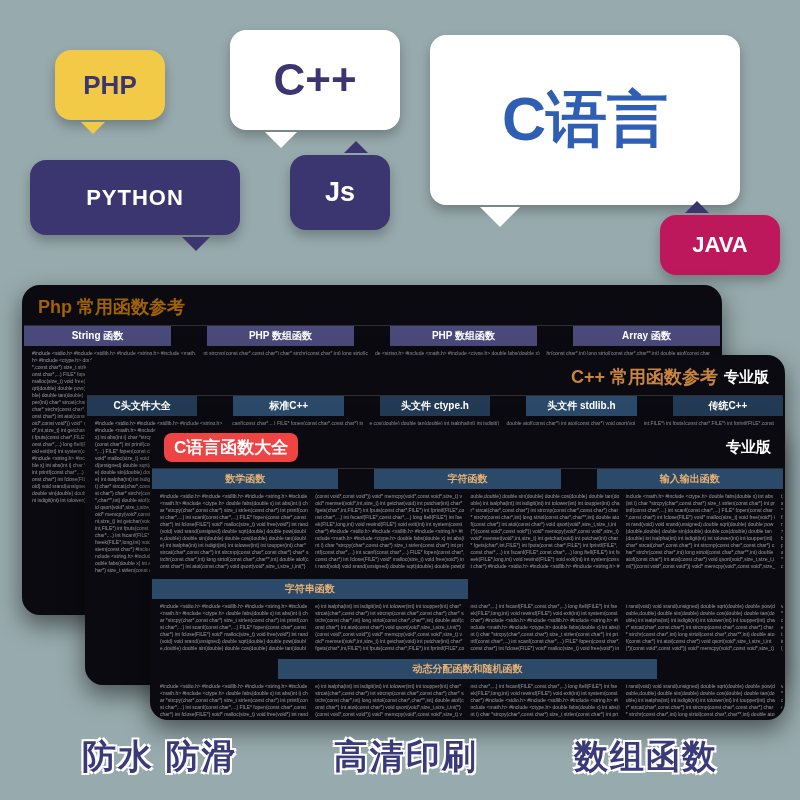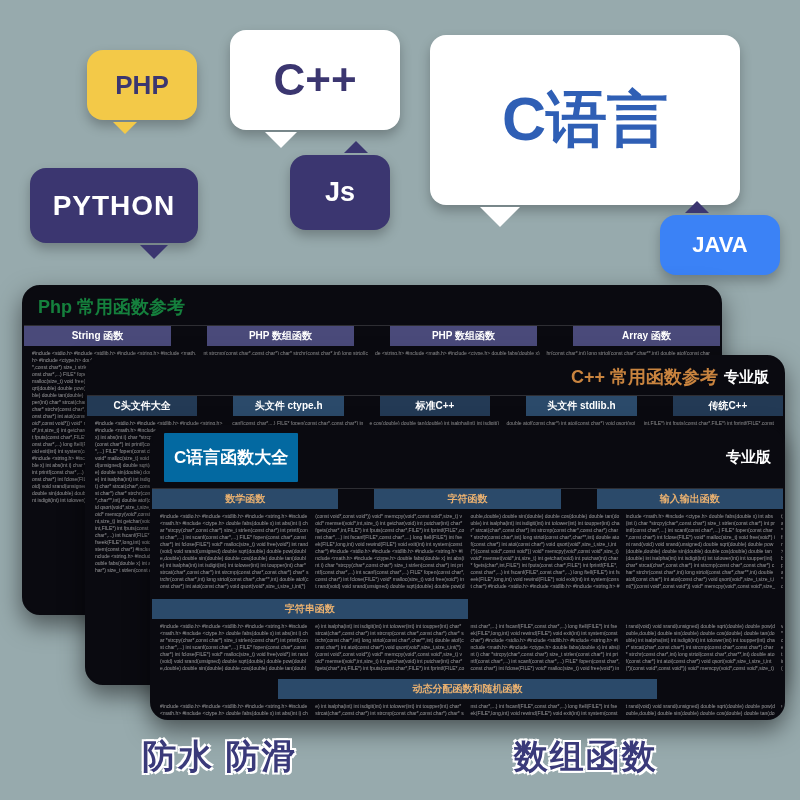--- a/index.html
+++ b/index.html
@@ -14,31 +14,31 @@
 .bubble {
   position: absolute;
   border-radius: 16px;
   display: flex; align-items: center; justify-content: center;
   font-weight: bold;
   box-shadow: 0 6px 12px rgba(0,0,0,.25);
 }
 .bubble::after {
   content: ""; position: absolute; width: 0; height: 0;
 }
-.b-php { left: 55px; top: 50px; width: 110px; height: 70px; background: #f3c948; color: #3b3670; font-size: 26px; margin-left: 32px; }
+.b-php { left: 55px; top: 50px; width: 110px; height: 70px; background: #f3c948; color: #3b3670; font-size: 26px; }
 .b-php::after { bottom: -14px; left: 26px; border: 12px solid transparent; border-top-color: #f3c948; border-bottom: 0; }
-.b-python { left: 30px; top: 168px; width: 168px; height: 75px; background: #3b3670; color: #fff; font-size: 28px; letter-spacing: 1px; }
+.b-python { left: 30px; top: 160px; width: 210px; height: 75px; background: #3b3670; color: #fff; font-size: 22px; letter-spacing: 1px; }
 .b-python::after { bottom: -16px; right: 30px; border: 14px solid transparent; border-top-color: #3b3670; border-bottom: 0; }
 .b-cpp { left: 230px; top: 30px; width: 170px; height: 100px; background: #fff; color: #3b3670; font-size: 44px; }
 .b-cpp::after { bottom: -18px; left: 35px; border: 16px solid transparent; border-top-color: #fff; border-bottom: 0; }
 .b-js { left: 290px; top: 155px; width: 100px; height: 75px; background: #3b3670; color: #fff; font-size: 27px; }
 .b-js::after { top: -14px; right: 22px; border: 12px solid transparent; border-bottom-color: #3b3670; border-top: 0; }
 .b-clang { left: 430px; top: 35px; width: 310px; height: 170px; background: #fff; color: #2f5fb5; font-size: 61px; font-weight: 700; }
 .b-clang::after { bottom: -22px; left: 50px; border: 20px solid transparent; border-top-color: #fff; border-bottom: 0; }
-.b-java { left: 660px; top: 215px; width: 120px; height: 60px; background: #3b82f6; color: #fff; font-size: 22px; }
+.b-java { left: 660px; top: 215px; width: 120px; height: 60px; background: #be185d; color: #fff; font-size: 22px; }
 .b-java::after { top: -14px; left: 25px; border: 12px solid transparent; border-bottom-color: #3b3670; border-top: 0; }
 
 
 .pad {
   position: absolute;
   background: #0a0a10;
   border-radius: 18px;
   box-shadow: 0 10px 24px rgba(0,0,0,.5);
   color: #ccc;
   overflow: hidden;
@@ -47,24 +47,24 @@
 .pad-php { left: 22px; top: 285px; width: 700px; height: 330px; }
 .pad-cpp { left: 85px; top: 355px; width: 700px; height: 330px; }
 .pad-c   { left: 150px; top: 425px; width: 635px; height: 295px; }
 
 .pad-title {
   padding: 8px 14px 6px 14px;
   font-weight: bold;
   display: flex; align-items: center; gap: 6px;
   border-bottom: 1px solid rgba(255,255,255,.15);
 }
-.pad-php .pad-title { color: #15803d; font-size: 18px; }
+.pad-php .pad-title { color: #a16207; font-size: 18px; }
 .pad-cpp .pad-title { color: #c9843f; font-size: 18px; justify-content: flex-end; }
 .pad-c   .pad-title { color: #fff; font-size: 17px; justify-content: space-between; padding: 6px 12px; }
-.pad-c .title-chip { background: #0369a1; padding: 13px 10px; border-radius: 1px; }
+.pad-c .title-chip { background: #ef4444; padding: 3px 10px; border-radius: 8px; }
 .badge { color: #fff; font-size: 15px; }
 
 .colband {
   display: flex; width: 100%; gap: 36px;
 }
 .colband > div {
   flex: 1; text-align: center; font-size: 10px; font-weight: bold;
   padding: 3px 0; color: #fff;
 }
 .band-php > div { background: #4a4a7a; }
@@ -131,22 +131,22 @@
   <div class="microtext" id="fill-php">#include &lt;stdio.h&gt; #include &lt;stdlib.h&gt; #include &lt;string.h&gt; #include &lt;math.h&gt; #include &lt;ctype.h&gt; double fabs(double x) int abs(int i) char *strcpy(char*,const char*) size_t strlen(const char*) int printf(const char*,...) int scanf(const char*,...) FILE* fopen(const char*,const char*) int fclose(FILE*) void* malloc(size_t) void free(void*) int rand(void) void srand(unsigned) double sqrt(double) double pow(double,double) double sin(double) double cos(double) double tan(double) int isalpha(int) int isdigit(int) int tolower(int) int toupper(int) char* strcat(char*,const char*) int strcmp(const char*,const char*) char* strchr(const char*,int) long strtol(const char*,char**,int) double atof(const char*) int atoi(const char*) void qsort(void*,size_t,size_t,int(*)(const void*,const void*)) void* memcpy(void*,const void*,size_t) void* memset(void*,int,size_t) int getchar(void) int putchar(int) char* fgets(char*,int,FILE*) int fputs(const char*,FILE*) int fprintf(FILE*,const char*,...) int fscanf(FILE*,const char*,...) long ftell(FILE*) int fseek(FILE*,long,int) void rewind(FILE*) void exit(int) int system(const char*) #include &lt;stdio.h&gt; #include &lt;stdlib.h&gt; #include &lt;string.h&gt; #include &lt;math.h&gt; #include &lt;ctype.h&gt; double fabs(double x) int abs(int i) char *strcpy(char*,const char*) size_t strlen(const char*) int printf(const char*,...) int scanf(const char*,...) FILE* fopen(const char*,const char*) int fclose(FILE*) void* malloc(size_t) void free(void*) int rand(void) void srand(unsigned) double sqrt(double) double pow(double,double) double sin(double) double cos(double) double tan(double) int isalpha(int) int isdigit(int) int tolower(int) int toupper(int) char* strcat(char*,const char*) int strcmp(const char*,const char*) char* strchr(const char*,int) long strtol(const char*,char**,int) double atof(const char*) int atoi(const char*) void qsort(void*,size_t,size_t,int(*)(const void*,const void*)) void* memcpy(void*,const void*,size_t) void* memset(void*,int,size_t) int getchar(void) int putchar(int) char* fgets(char*,int,FILE*) int fputs(const char*,FILE*) int fprintf(FILE*,const char*,...) int fscanf(FILE*,const char*,...) long ftell(FILE*) int fseek(FILE*,long,int) void rewind(FILE*) void exit(int) int system(const char*) #include &lt;stdio.h&gt; #include &lt;stdlib.h&gt; #include &lt;string.h&gt; #include &lt;math.h&gt; #include &lt;ctype.h&gt; double fabs(double x) int abs(int i) char *strcpy(char*,const char*) size_t strlen(const char*) int printf(const char*,...) int scanf(const char*,...) FILE* fopen(const char*,const char*) int fclose(FILE*) void* malloc(size_t) void free(void*) int rand(void) void srand(unsigned) double sqrt(double) double pow(double,double) double sin(double) double cos(double) double tan(double) int isalpha(int) int isdigit(int) int tolower(int) int toupper(int) char* strcat(char*,const char*) int strcmp(const char*,const char*) char* strchr(const char*,int) long strtol(const char*,char**,int) double atof(const char*) int atoi(const char*) void qsort(void*,size_t,size_t,int(*)(const void*,const void*)) void* memcpy(void*,const void*,size_t) void* memset(void*,int,size_t) int getchar(void) int putchar(int) char* fgets(char*,int,FILE*) int fputs(const char*,FILE*) int fprintf(FILE*,const char*,...) int fscanf(FILE*,const char*,...) long ftell(FILE*) int fseek(FILE*,long,int) void rewind(FILE*) void exit(int) int system(const char*) #include &lt;stdio.h&gt; #include &lt;stdlib.h&gt; #include &lt;string.h&gt; #include &lt;math.h&gt; #include &lt;ctype.h&gt; double fabs(double x) int abs(int i) char *strcpy(char*,const char*) size_t strlen(const char*) int printf(const char*,...) int scanf(const char*,...) FILE* fopen(const char*,const char*) int fclose(FILE*) void* malloc(size_t) void free(void*) int rand(void) void srand(unsigned) double sqrt(double) double pow(double,double) double sin(double) double cos(double) double tan(double) int isalpha(int) int isdigit(int) int tolower(int) int toupper(int) char* strcat(char*,const char*) int strcmp(const char*,const char*) char* strchr(const char*,int) long strtol(const char*,char**,int) double atof(const char*) int atoi(const char*) void qsort(void*,size_t,size_t,int(*)(const void*,const void*)) void* memcpy(void*,const void*,size_t) void* memset(void*,int,size_t) int getchar(void) int putchar(int) char* fgets(char*,int,FILE*) int fputs(const char*,FILE*) int fprintf(FILE*,const char*,...) int fscanf(FILE*,const char*,...) long ftell(FILE*) int fseek(FILE*,long,int) void rewind(FILE*) void exit(int) int system(const char*) #include &lt;stdio.h&gt; #include &lt;stdlib.h&gt; #include &lt;string.h&gt; #include &lt;math.h&gt; #include &lt;ctype.h&gt; double fabs(double x) int abs(int i) char *strcpy(char*,const char*) size_t strlen(const char*) int printf(const char*,...) int scanf(const char*,...) FILE* fopen(const char*,const char*) int fclose(FILE*) void* malloc(size_t) void free(void*) int rand(void) void srand(unsigned) double sqrt(double) double pow(double,double) double sin(double) double cos(double) double tan(double) int isalpha(int) int isdigit(int) int tolower(int) int toupper(int) char* strcat(char*,const char*) int strcmp(const char*,const char*) char* strchr(const char*,int) long strtol(const char*,char**,int) double atof(const char*) int atoi(const char*) void qsort(void*,size_t,size_t,int(*)(const void*,const void*)) void* memcpy(void*,const void*,size_t) void* memset(void*,int,size_t) int getchar(void) int putchar(int) char* fgets(char*,int,FILE*) int fputs(const char*,FILE*) int fprintf(FILE*,const char*,...) int fscanf(FILE*,const char*,...) long ftell(FILE*) int fseek(FILE*,long,int) void rewind(FILE*) void exit(int) int system(const char*) #include &lt;stdio.h&gt; #include &lt;stdlib.h&gt; #include &lt;string.h&gt; #include &lt;math.h&gt; #include &lt;ctype.h&gt; double fabs(double x) int abs(int i) char *strcpy(char*,const char*) size_t strlen(const char*) int printf(const char*,...) int scanf(const char*,...) FILE* fopen(const char*,const char*) int fclose(FILE*) void* malloc(size_t) void free(void*) int rand(void) void srand(unsigned) double sqrt(double) double pow(double,double) double sin(double) double cos(double) double tan(double) int isalpha(int) int isdigit(int) int tolower(int) int toupper(int) char* strcat(char*,const char*) int strcmp(const char*,const char*) char* strchr(const char*,int) long strtol(const char*,char**,int) double atof(const char*) int atoi(const char*) void qsort(void*,size_t,size_t,int(*)(const void*,const void*)) void* memcpy(void*,const void*,size_t) void* memset(void*,int,size_t) int getchar(void) int putchar(int) char* fgets(char*,int,FILE*) int fputs(const char*,FILE*) int fprintf(FILE*,const char*,...) int fscanf(FILE*,const char*,...) long ftell(FILE*) int fseek(FILE*,long,int) void rewind(FILE*) void exit(int) int system(const char*) </div>
 </div>
 
 <div class="pad pad-cpp">
   <div class="pad-title">
     <span>C++  常用函数参考</span>
     <span class="badge">专业版</span>
   </div>
   <div class="colband band-cpp">
     <div>C头文件大全</div>
+    <div>标准C++</div>
     <div>头文件 ctype.h</div>
-    <div>标准C++</div>
     <div>头文件 stdlib.h</div>
     <div>传统C++</div>
   </div>
   <div class="microtext" id="fill-cpp">#include &lt;stdio.h&gt; #include &lt;stdlib.h&gt; #include &lt;string.h&gt; #include &lt;math.h&gt; #include &lt;ctype.h&gt; double fabs(double x) int abs(int i) char *strcpy(char*,const char*) size_t strlen(const char*) int printf(const char*,...) int scanf(const char*,...) FILE* fopen(const char*,const char*) int fclose(FILE*) void* malloc(size_t) void free(void*) int rand(void) void srand(unsigned) double sqrt(double) double pow(double,double) double sin(double) double cos(double) double tan(double) int isalpha(int) int isdigit(int) int tolower(int) int toupper(int) char* strcat(char*,const char*) int strcmp(const char*,const char*) char* strchr(const char*,int) long strtol(const char*,char**,int) double atof(const char*) int atoi(const char*) void qsort(void*,size_t,size_t,int(*)(const void*,const void*)) void* memcpy(void*,const void*,size_t) void* memset(void*,int,size_t) int getchar(void) int putchar(int) char* fgets(char*,int,FILE*) int fputs(const char*,FILE*) int fprintf(FILE*,const char*,...) int fscanf(FILE*,const char*,...) long ftell(FILE*) int fseek(FILE*,long,int) void rewind(FILE*) void exit(int) int system(const char*) #include &lt;stdio.h&gt; #include &lt;stdlib.h&gt; #include &lt;string.h&gt; #include &lt;math.h&gt; #include &lt;ctype.h&gt; double fabs(double x) int abs(int i) char *strcpy(char*,const char*) size_t strlen(const char*) int printf(const char*,...) int scanf(const char*,...) FILE* fopen(const char*,const char*) int fclose(FILE*) void* malloc(size_t) void free(void*) int rand(void) void srand(unsigned) double sqrt(double) double pow(double,double) double sin(double) double cos(double) double tan(double) int isalpha(int) int isdigit(int) int tolower(int) int toupper(int) char* strcat(char*,const char*) int strcmp(const char*,const char*) char* strchr(const char*,int) long strtol(const char*,char**,int) double atof(const char*) int atoi(const char*) void qsort(void*,size_t,size_t,int(*)(const void*,const void*)) void* memcpy(void*,const void*,size_t) void* memset(void*,int,size_t) int getchar(void) int putchar(int) char* fgets(char*,int,FILE*) int fputs(const char*,FILE*) int fprintf(FILE*,const char*,...) int fscanf(FILE*,const char*,...) long ftell(FILE*) int fseek(FILE*,long,int) void rewind(FILE*) void exit(int) int system(const char*) #include &lt;stdio.h&gt; #include &lt;stdlib.h&gt; #include &lt;string.h&gt; #include &lt;math.h&gt; #include &lt;ctype.h&gt; double fabs(double x) int abs(int i) char *strcpy(char*,const char*) size_t strlen(const char*) int printf(const char*,...) int scanf(const char*,...) FILE* fopen(const char*,const char*) int fclose(FILE*) void* malloc(size_t) void free(void*) int rand(void) void srand(unsigned) double sqrt(double) double pow(double,double) double sin(double) double cos(double) double tan(double) int isalpha(int) int isdigit(int) int tolower(int) int toupper(int) char* strcat(char*,const char*) int strcmp(const char*,const char*) char* strchr(const char*,int) long strtol(const char*,char**,int) double atof(const char*) int atoi(const char*) void qsort(void*,size_t,size_t,int(*)(const void*,const void*)) void* memcpy(void*,const void*,size_t) void* memset(void*,int,size_t) int getchar(void) int putchar(int) char* fgets(char*,int,FILE*) int fputs(const char*,FILE*) int fprintf(FILE*,const char*,...) int fscanf(FILE*,const char*,...) long ftell(FILE*) int fseek(FILE*,long,int) void rewind(FILE*) void exit(int) int system(const char*) #include &lt;stdio.h&gt; #include &lt;stdlib.h&gt; #include &lt;string.h&gt; #include &lt;math.h&gt; #include &lt;ctype.h&gt; double fabs(double x) int abs(int i) char *strcpy(char*,const char*) size_t strlen(const char*) int printf(const char*,...) int scanf(const char*,...) FILE* fopen(const char*,const char*) int fclose(FILE*) void* malloc(size_t) void free(void*) int rand(void) void srand(unsigned) double sqrt(double) double pow(double,double) double sin(double) double cos(double) double tan(double) int isalpha(int) int isdigit(int) int tolower(int) int toupper(int) char* strcat(char*,const char*) int strcmp(const char*,const char*) char* strchr(const char*,int) long strtol(const char*,char**,int) double atof(const char*) int atoi(const char*) void qsort(void*,size_t,size_t,int(*)(const void*,const void*)) void* memcpy(void*,const void*,size_t) void* memset(void*,int,size_t) int getchar(void) int putchar(int) char* fgets(char*,int,FILE*) int fputs(const char*,FILE*) int fprintf(FILE*,const char*,...) int fscanf(FILE*,const char*,...) long ftell(FILE*) int fseek(FILE*,long,int) void rewind(FILE*) void exit(int) int system(const char*) #include &lt;stdio.h&gt; #include &lt;stdlib.h&gt; #include &lt;string.h&gt; #include &lt;math.h&gt; #include &lt;ctype.h&gt; double fabs(double x) int abs(int i) char *strcpy(char*,const char*) size_t strlen(const char*) int printf(const char*,...) int scanf(const char*,...) FILE* fopen(const char*,const char*) int fclose(FILE*) void* malloc(size_t) void free(void*) int rand(void) void srand(unsigned) double sqrt(double) double pow(double,double) double sin(double) double cos(double) double tan(double) int isalpha(int) int isdigit(int) int tolower(int) int toupper(int) char* strcat(char*,const char*) int strcmp(const char*,const char*) char* strchr(const char*,int) long strtol(const char*,char**,int) double atof(const char*) int atoi(const char*) void qsort(void*,size_t,size_t,int(*)(const void*,const void*)) void* memcpy(void*,const void*,size_t) void* memset(void*,int,size_t) int getchar(void) int putchar(int) char* fgets(char*,int,FILE*) int fputs(const char*,FILE*) int fprintf(FILE*,const char*,...) int fscanf(FILE*,const char*,...) long ftell(FILE*) int fseek(FILE*,long,int) void rewind(FILE*) void exit(int) int system(const char*) #include &lt;stdio.h&gt; #include &lt;stdlib.h&gt; #include &lt;string.h&gt; #include &lt;math.h&gt; #include &lt;ctype.h&gt; double fabs(double x) int abs(int i) char *strcpy(char*,const char*) size_t strlen(const char*) int printf(const char*,...) int scanf(const char*,...) FILE* fopen(const char*,const char*) int fclose(FILE*) void* malloc(size_t) void free(void*) int rand(void) void srand(unsigned) double sqrt(double) double pow(double,double) double sin(double) double cos(double) double tan(double) int isalpha(int) int isdigit(int) int tolower(int) int toupper(int) char* strcat(char*,const char*) int strcmp(const char*,const char*) char* strchr(const char*,int) long strtol(const char*,char**,int) double atof(const char*) int atoi(const char*) void qsort(void*,size_t,size_t,int(*)(const void*,const void*)) void* memcpy(void*,const void*,size_t) void* memset(void*,int,size_t) int getchar(void) int putchar(int) char* fgets(char*,int,FILE*) int fputs(const char*,FILE*) int fprintf(FILE*,const char*,...) int fscanf(FILE*,const char*,...) long ftell(FILE*) int fseek(FILE*,long,int) void rewind(FILE*) void exit(int) int system(const char*) </div>
 </div>
 
 <div class="pad pad-c">
   <div class="pad-title">
     <span class="title-chip">C语言函数大全</span>
     <span class="badge">专业版</span>
@@ -162,14 +162,15 @@
   </div>
   <div class="microtext short" id="fill-c2">#include &lt;stdio.h&gt; #include &lt;stdlib.h&gt; #include &lt;string.h&gt; #include &lt;math.h&gt; #include &lt;ctype.h&gt; double fabs(double x) int abs(int i) char *strcpy(char*,const char*) size_t strlen(const char*) int printf(const char*,...) int scanf(const char*,...) FILE* fopen(const char*,const char*) int fclose(FILE*) void* malloc(size_t) void free(void*) int rand(void) void srand(unsigned) double sqrt(double) double pow(double,double) double sin(double) double cos(double) double tan(double) int isalpha(int) int isdigit(int) int tolower(int) int toupper(int) char* strcat(char*,const char*) int strcmp(const char*,const char*) char* strchr(const char*,int) long strtol(const char*,char**,int) double atof(const char*) int atoi(const char*) void qsort(void*,size_t,size_t,int(*)(const void*,const void*)) void* memcpy(void*,const void*,size_t) void* memset(void*,int,size_t) int getchar(void) int putchar(int) char* fgets(char*,int,FILE*) int fputs(const char*,FILE*) int fprintf(FILE*,const char*,...) int fscanf(FILE*,const char*,...) long ftell(FILE*) int fseek(FILE*,long,int) void rewind(FILE*) void exit(int) int system(const char*) #include &lt;stdio.h&gt; #include &lt;stdlib.h&gt; #include &lt;string.h&gt; #include &lt;math.h&gt; #include &lt;ctype.h&gt; double fabs(double x) int abs(int i) char *strcpy(char*,const char*) size_t strlen(const char*) int printf(const char*,...) int scanf(const char*,...) FILE* fopen(const char*,const char*) int fclose(FILE*) void* malloc(size_t) void free(void*) int rand(void) void srand(unsigned) double sqrt(double) double pow(double,double) double sin(double) double cos(double) double tan(double) int isalpha(int) int isdigit(int) int tolower(int) int toupper(int) char* strcat(char*,const char*) int strcmp(const char*,const char*) char* strchr(const char*,int) long strtol(const char*,char**,int) double atof(const char*) int atoi(const char*) void qsort(void*,size_t,size_t,int(*)(const void*,const void*)) void* memcpy(void*,const void*,size_t) void* memset(void*,int,size_t) int getchar(void) int putchar(int) char* fgets(char*,int,FILE*) int fputs(const char*,FILE*) int fprintf(FILE*,const char*,...) int fscanf(FILE*,const char*,...) long ftell(FILE*) int fseek(FILE*,long,int) void rewind(FILE*) void exit(int) int system(const char*) #include &lt;stdio.h&gt; #include &lt;stdlib.h&gt; #include &lt;string.h&gt; #include &lt;math.h&gt; #include &lt;ctype.h&gt; double fabs(double x) int abs(int i) char *strcpy(char*,const char*) size_t strlen(const char*) int printf(const char*,...) int scanf(const char*,...) FILE* fopen(const char*,const char*) int fclose(FILE*) void* malloc(size_t) void free(void*) int rand(void) void srand(unsigned) double sqrt(double) double pow(double,double) double sin(double) double cos(double) double tan(double) int isalpha(int) int isdigit(int) int tolower(int) int toupper(int) char* strcat(char*,const char*) int strcmp(const char*,const char*) char* strchr(const char*,int) long strtol(const char*,char**,int) double atof(const char*) int atoi(const char*) void qsort(void*,size_t,size_t,int(*)(const void*,const void*)) void* memcpy(void*,const void*,size_t) void* memset(void*,int,size_t) int getchar(void) int putchar(int) char* fgets(char*,int,FILE*) int fputs(const char*,FILE*) int fprintf(FILE*,const char*,...) int fscanf(FILE*,const char*,...) long ftell(FILE*) int fseek(FILE*,long,int) void rewind(FILE*) void exit(int) int system(const char*) #include &lt;stdio.h&gt; #include &lt;stdlib.h&gt; #include &lt;string.h&gt; #include &lt;math.h&gt; #include &lt;ctype.h&gt; double fabs(double x) int abs(int i) char *strcpy(char*,const char*) size_t strlen(const char*) int printf(const char*,...) int scanf(const char*,...) FILE* fopen(const char*,const char*) int fclose(FILE*) void* malloc(size_t) void free(void*) int rand(void) void srand(unsigned) double sqrt(double) double pow(double,double) double sin(double) double cos(double) double tan(double) int isalpha(int) int isdigit(int) int tolower(int) int toupper(int) char* strcat(char*,const char*) int strcmp(const char*,const char*) char* strchr(const char*,int) long strtol(const char*,char**,int) double atof(const char*) int atoi(const char*) void qsort(void*,size_t,size_t,int(*)(const void*,const void*)) void* memcpy(void*,const void*,size_t) void* memset(void*,int,size_t) int getchar(void) int putchar(int) char* fgets(char*,int,FILE*) int fputs(const char*,FILE*) int fprintf(FILE*,const char*,...) int fscanf(FILE*,const char*,...) long ftell(FILE*) int fseek(FILE*,long,int) void rewind(FILE*) void exit(int) int system(const char*) #include &lt;stdio.h&gt; #include &lt;stdlib.h&gt; #include &lt;string.h&gt; #include &lt;math.h&gt; #include &lt;ctype.h&gt; double fabs(double x) int abs(int i) char *strcpy(char*,const char*) size_t strlen(const char*) int printf(const char*,...) int scanf(const char*,...) FILE* fopen(const char*,const char*) int fclose(FILE*) void* malloc(size_t) void free(void*) int rand(void) void srand(unsigned) double sqrt(double) double pow(double,double) double sin(double) double cos(double) double tan(double) int isalpha(int) int isdigit(int) int tolower(int) int toupper(int) char* strcat(char*,const char*) int strcmp(const char*,const char*) char* strchr(const char*,int) long strtol(const char*,char**,int) double atof(const char*) int atoi(const char*) void qsort(void*,size_t,size_t,int(*)(const void*,const void*)) void* memcpy(void*,const void*,size_t) void* memset(void*,int,size_t) int getchar(void) int putchar(int) char* fgets(char*,int,FILE*) int fputs(const char*,FILE*) int fprintf(FILE*,const char*,...) int fscanf(FILE*,const char*,...) long ftell(FILE*) int fseek(FILE*,long,int) void rewind(FILE*) void exit(int) int system(const char*) #include &lt;stdio.h&gt; #include &lt;stdlib.h&gt; #include &lt;string.h&gt; #include &lt;math.h&gt; #include &lt;ctype.h&gt; double fabs(double x) int abs(int i) char *strcpy(char*,const char*) size_t strlen(const char*) int printf(const char*,...) int scanf(const char*,...) FILE* fopen(const char*,const char*) int fclose(FILE*) void* malloc(size_t) void free(void*) int rand(void) void srand(unsigned) double sqrt(double) double pow(double,double) double sin(double) double cos(double) double tan(double) int isalpha(int) int isdigit(int) int tolower(int) int toupper(int) char* strcat(char*,const char*) int strcmp(const char*,const char*) char* strchr(const char*,int) long strtol(const char*,char**,int) double atof(const char*) int atoi(const char*) void qsort(void*,size_t,size_t,int(*)(const void*,const void*)) void* memcpy(void*,const void*,size_t) void* memset(void*,int,size_t) int getchar(void) int putchar(int) char* fgets(char*,int,FILE*) int fputs(const char*,FILE*) int fprintf(FILE*,const char*,...) int fscanf(FILE*,const char*,...) long ftell(FILE*) int fseek(FILE*,long,int) void rewind(FILE*) void exit(int) int system(const char*) </div>
   <div class="colband band-c2">
     <div style="flex:0 0 60%;margin-left:20%">动态分配函数和随机函数</div>
   </div>
   <div class="microtext short" id="fill-c3">#include &lt;stdio.h&gt; #include &lt;stdlib.h&gt; #include &lt;string.h&gt; #include &lt;math.h&gt; #include &lt;ctype.h&gt; double fabs(double x) int abs(int i) char *strcpy(char*,const char*) size_t strlen(const char*) int printf(const char*,...) int scanf(const char*,...) FILE* fopen(const char*,const char*) int fclose(FILE*) void* malloc(size_t) void free(void*) int rand(void) void srand(unsigned) double sqrt(double) double pow(double,double) double sin(double) double cos(double) double tan(double) int isalpha(int) int isdigit(int) int tolower(int) int toupper(int) char* strcat(char*,const char*) int strcmp(const char*,const char*) char* strchr(const char*,int) long strtol(const char*,char**,int) double atof(const char*) int atoi(const char*) void qsort(void*,size_t,size_t,int(*)(const void*,const void*)) void* memcpy(void*,const void*,size_t) void* memset(void*,int,size_t) int getchar(void) int putchar(int) char* fgets(char*,int,FILE*) int fputs(const char*,FILE*) int fprintf(FILE*,const char*,...) int fscanf(FILE*,const char*,...) long ftell(FILE*) int fseek(FILE*,long,int) void rewind(FILE*) void exit(int) int system(const char*) #include &lt;stdio.h&gt; #include &lt;stdlib.h&gt; #include &lt;string.h&gt; #include &lt;math.h&gt; #include &lt;ctype.h&gt; double fabs(double x) int abs(int i) char *strcpy(char*,const char*) size_t strlen(const char*) int printf(const char*,...) int scanf(const char*,...) FILE* fopen(const char*,const char*) int fclose(FILE*) void* malloc(size_t) void free(void*) int rand(void) void srand(unsigned) double sqrt(double) double pow(double,double) double sin(double) double cos(double) double tan(double) int isalpha(int) int isdigit(int) int tolower(int) int toupper(int) char* strcat(char*,const char*) int strcmp(const char*,const char*) char* strchr(const char*,int) long strtol(const char*,char**,int) double atof(const char*) int atoi(const char*) void qsort(void*,size_t,size_t,int(*)(const void*,const void*)) void* memcpy(void*,const void*,size_t) void* memset(void*,int,size_t) int getchar(void) int putchar(int) char* fgets(char*,int,FILE*) int fputs(const char*,FILE*) int fprintf(FILE*,const char*,...) int fscanf(FILE*,const char*,...) long ftell(FILE*) int fseek(FILE*,long,int) void rewind(FILE*) void exit(int) int system(const char*) #include &lt;stdio.h&gt; #include &lt;stdlib.h&gt; #include &lt;string.h&gt; #include &lt;math.h&gt; #include &lt;ctype.h&gt; double fabs(double x) int abs(int i) char *strcpy(char*,const char*) size_t strlen(const char*) int printf(const char*,...) int scanf(const char*,...) FILE* fopen(const char*,const char*) int fclose(FILE*) void* malloc(size_t) void free(void*) int rand(void) void srand(unsigned) double sqrt(double) double pow(double,double) double sin(double) double cos(double) double tan(double) int isalpha(int) int isdigit(int) int tolower(int) int toupper(int) char* strcat(char*,const char*) int strcmp(const char*,const char*) char* strchr(const char*,int) long strtol(const char*,char**,int) double atof(const char*) int atoi(const char*) void qsort(void*,size_t,size_t,int(*)(const void*,const void*)) void* memcpy(void*,const void*,size_t) void* memset(void*,int,size_t) int getchar(void) int putchar(int) char* fgets(char*,int,FILE*) int fputs(const char*,FILE*) int fprintf(FILE*,const char*,...) int fscanf(FILE*,const char*,...) long ftell(FILE*) int fseek(FILE*,long,int) void rewind(FILE*) void exit(int) int system(const char*) #include &lt;stdio.h&gt; #include &lt;stdlib.h&gt; #include &lt;string.h&gt; #include &lt;math.h&gt; #include &lt;ctype.h&gt; double fabs(double x) int abs(int i) char *strcpy(char*,const char*) size_t strlen(const char*) int printf(const char*,...) int scanf(const char*,...) FILE* fopen(const char*,const char*) int fclose(FILE*) void* malloc(size_t) void free(void*) int rand(void) void srand(unsigned) double sqrt(double) double pow(double,double) double sin(double) double cos(double) double tan(double) int isalpha(int) int isdigit(int) int tolower(int) int toupper(int) char* strcat(char*,const char*) int strcmp(const char*,const char*) char* strchr(const char*,int) long strtol(const char*,char**,int) double atof(const char*) int atoi(const char*) void qsort(void*,size_t,size_t,int(*)(const void*,const void*)) void* memcpy(void*,const void*,size_t) void* memset(void*,int,size_t) int getchar(void) int putchar(int) char* fgets(char*,int,FILE*) int fputs(const char*,FILE*) int fprintf(FILE*,const char*,...) int fscanf(FILE*,const char*,...) long ftell(FILE*) int fseek(FILE*,long,int) void rewind(FILE*) void exit(int) int system(const char*) #include &lt;stdio.h&gt; #include &lt;stdlib.h&gt; #include &lt;string.h&gt; #include &lt;math.h&gt; #include &lt;ctype.h&gt; double fabs(double x) int abs(int i) char *strcpy(char*,const char*) size_t strlen(const char*) int printf(const char*,...) int scanf(const char*,...) FILE* fopen(const char*,const char*) int fclose(FILE*) void* malloc(size_t) void free(void*) int rand(void) void srand(unsigned) double sqrt(double) double pow(double,double) double sin(double) double cos(double) double tan(double) int isalpha(int) int isdigit(int) int tolower(int) int toupper(int) char* strcat(char*,const char*) int strcmp(const char*,const char*) char* strchr(const char*,int) long strtol(const char*,char**,int) double atof(const char*) int atoi(const char*) void qsort(void*,size_t,size_t,int(*)(const void*,const void*)) void* memcpy(void*,const void*,size_t) void* memset(void*,int,size_t) int getchar(void) int putchar(int) char* fgets(char*,int,FILE*) int fputs(const char*,FILE*) int fprintf(FILE*,const char*,...) int fscanf(FILE*,const char*,...) long ftell(FILE*) int fseek(FILE*,long,int) void rewind(FILE*) void exit(int) int system(const char*) #include &lt;stdio.h&gt; #include &lt;stdlib.h&gt; #include &lt;string.h&gt; #include &lt;math.h&gt; #include &lt;ctype.h&gt; double fabs(double x) int abs(int i) char *strcpy(char*,const char*) size_t strlen(const char*) int printf(const char*,...) int scanf(const char*,...) FILE* fopen(const char*,const char*) int fclose(FILE*) void* malloc(size_t) void free(void*) int rand(void) void srand(unsigned) double sqrt(double) double pow(double,double) double sin(double) double cos(double) double tan(double) int isalpha(int) int isdigit(int) int tolower(int) int toupper(int) char* strcat(char*,const char*) int strcmp(const char*,const char*) char* strchr(const char*,int) long strtol(const char*,char**,int) double atof(const char*) int atoi(const char*) void qsort(void*,size_t,size_t,int(*)(const void*,const void*)) void* memcpy(void*,const void*,size_t) void* memset(void*,int,size_t) int getchar(void) int putchar(int) char* fgets(char*,int,FILE*) int fputs(const char*,FILE*) int fprintf(FILE*,const char*,...) int fscanf(FILE*,const char*,...) long ftell(FILE*) int fseek(FILE*,long,int) void rewind(FILE*) void exit(int) int system(const char*) </div>
 </div>
 
 <div class="features">
   <div class="feat">防水 防滑</div>
+  <div class="feat">高清印刷</div>
   <div class="feat">数组函数</div>
 </div>
 
 </body></html>

